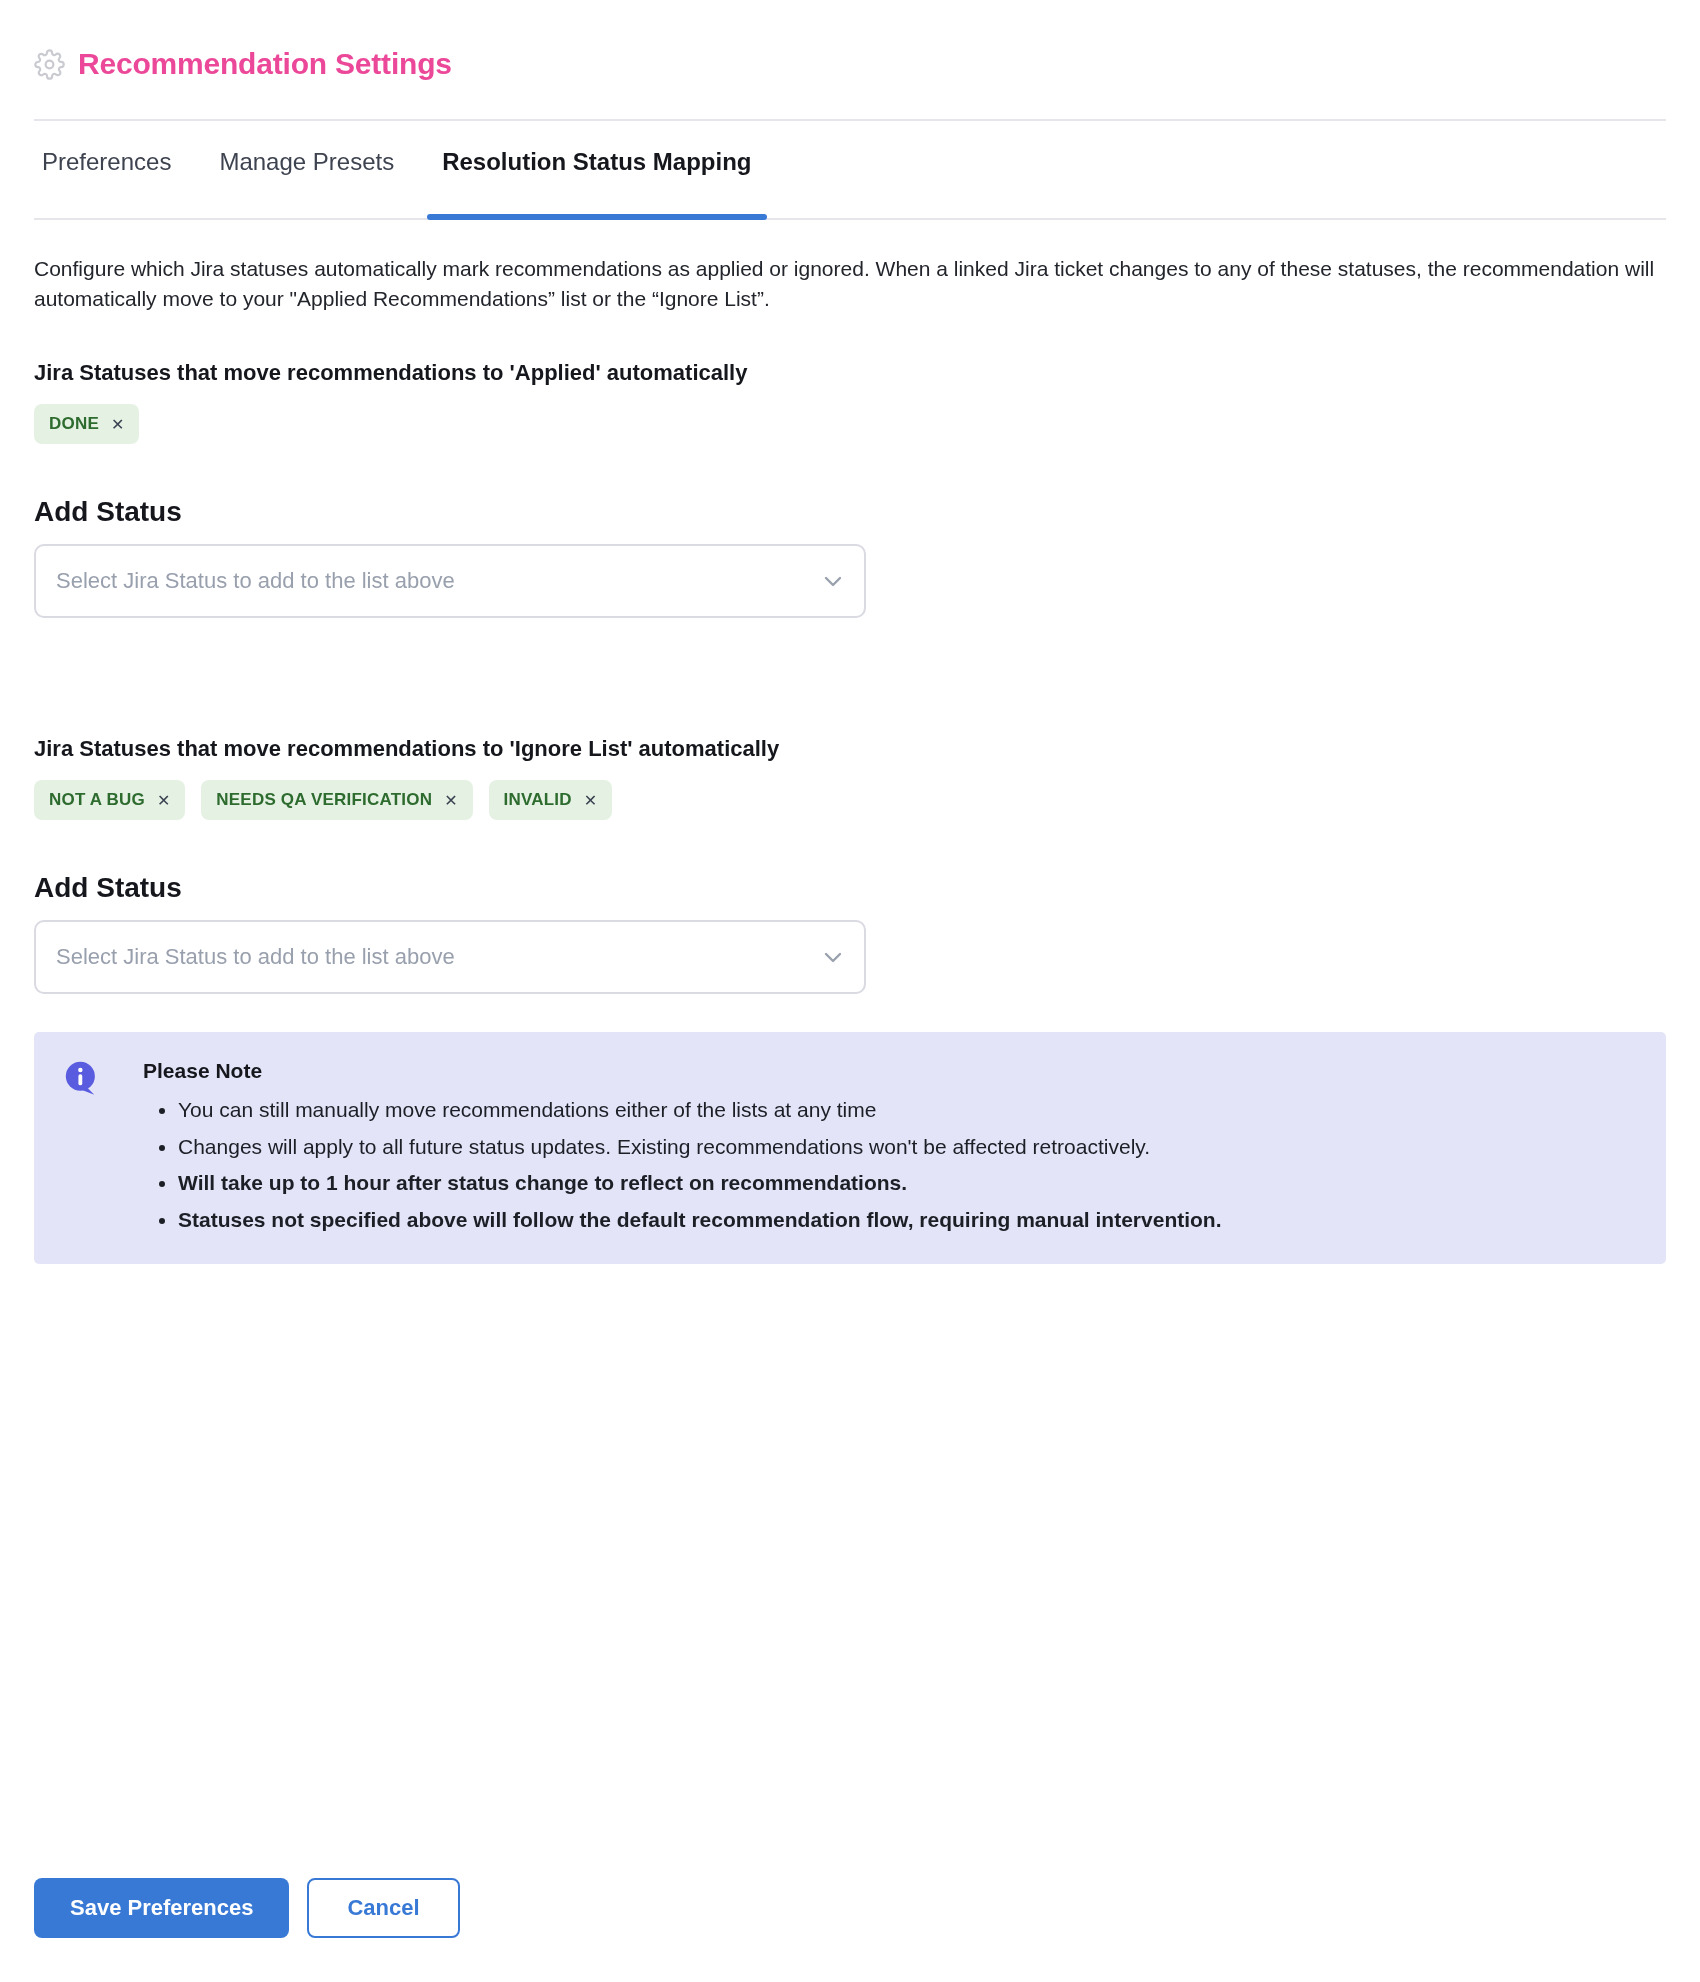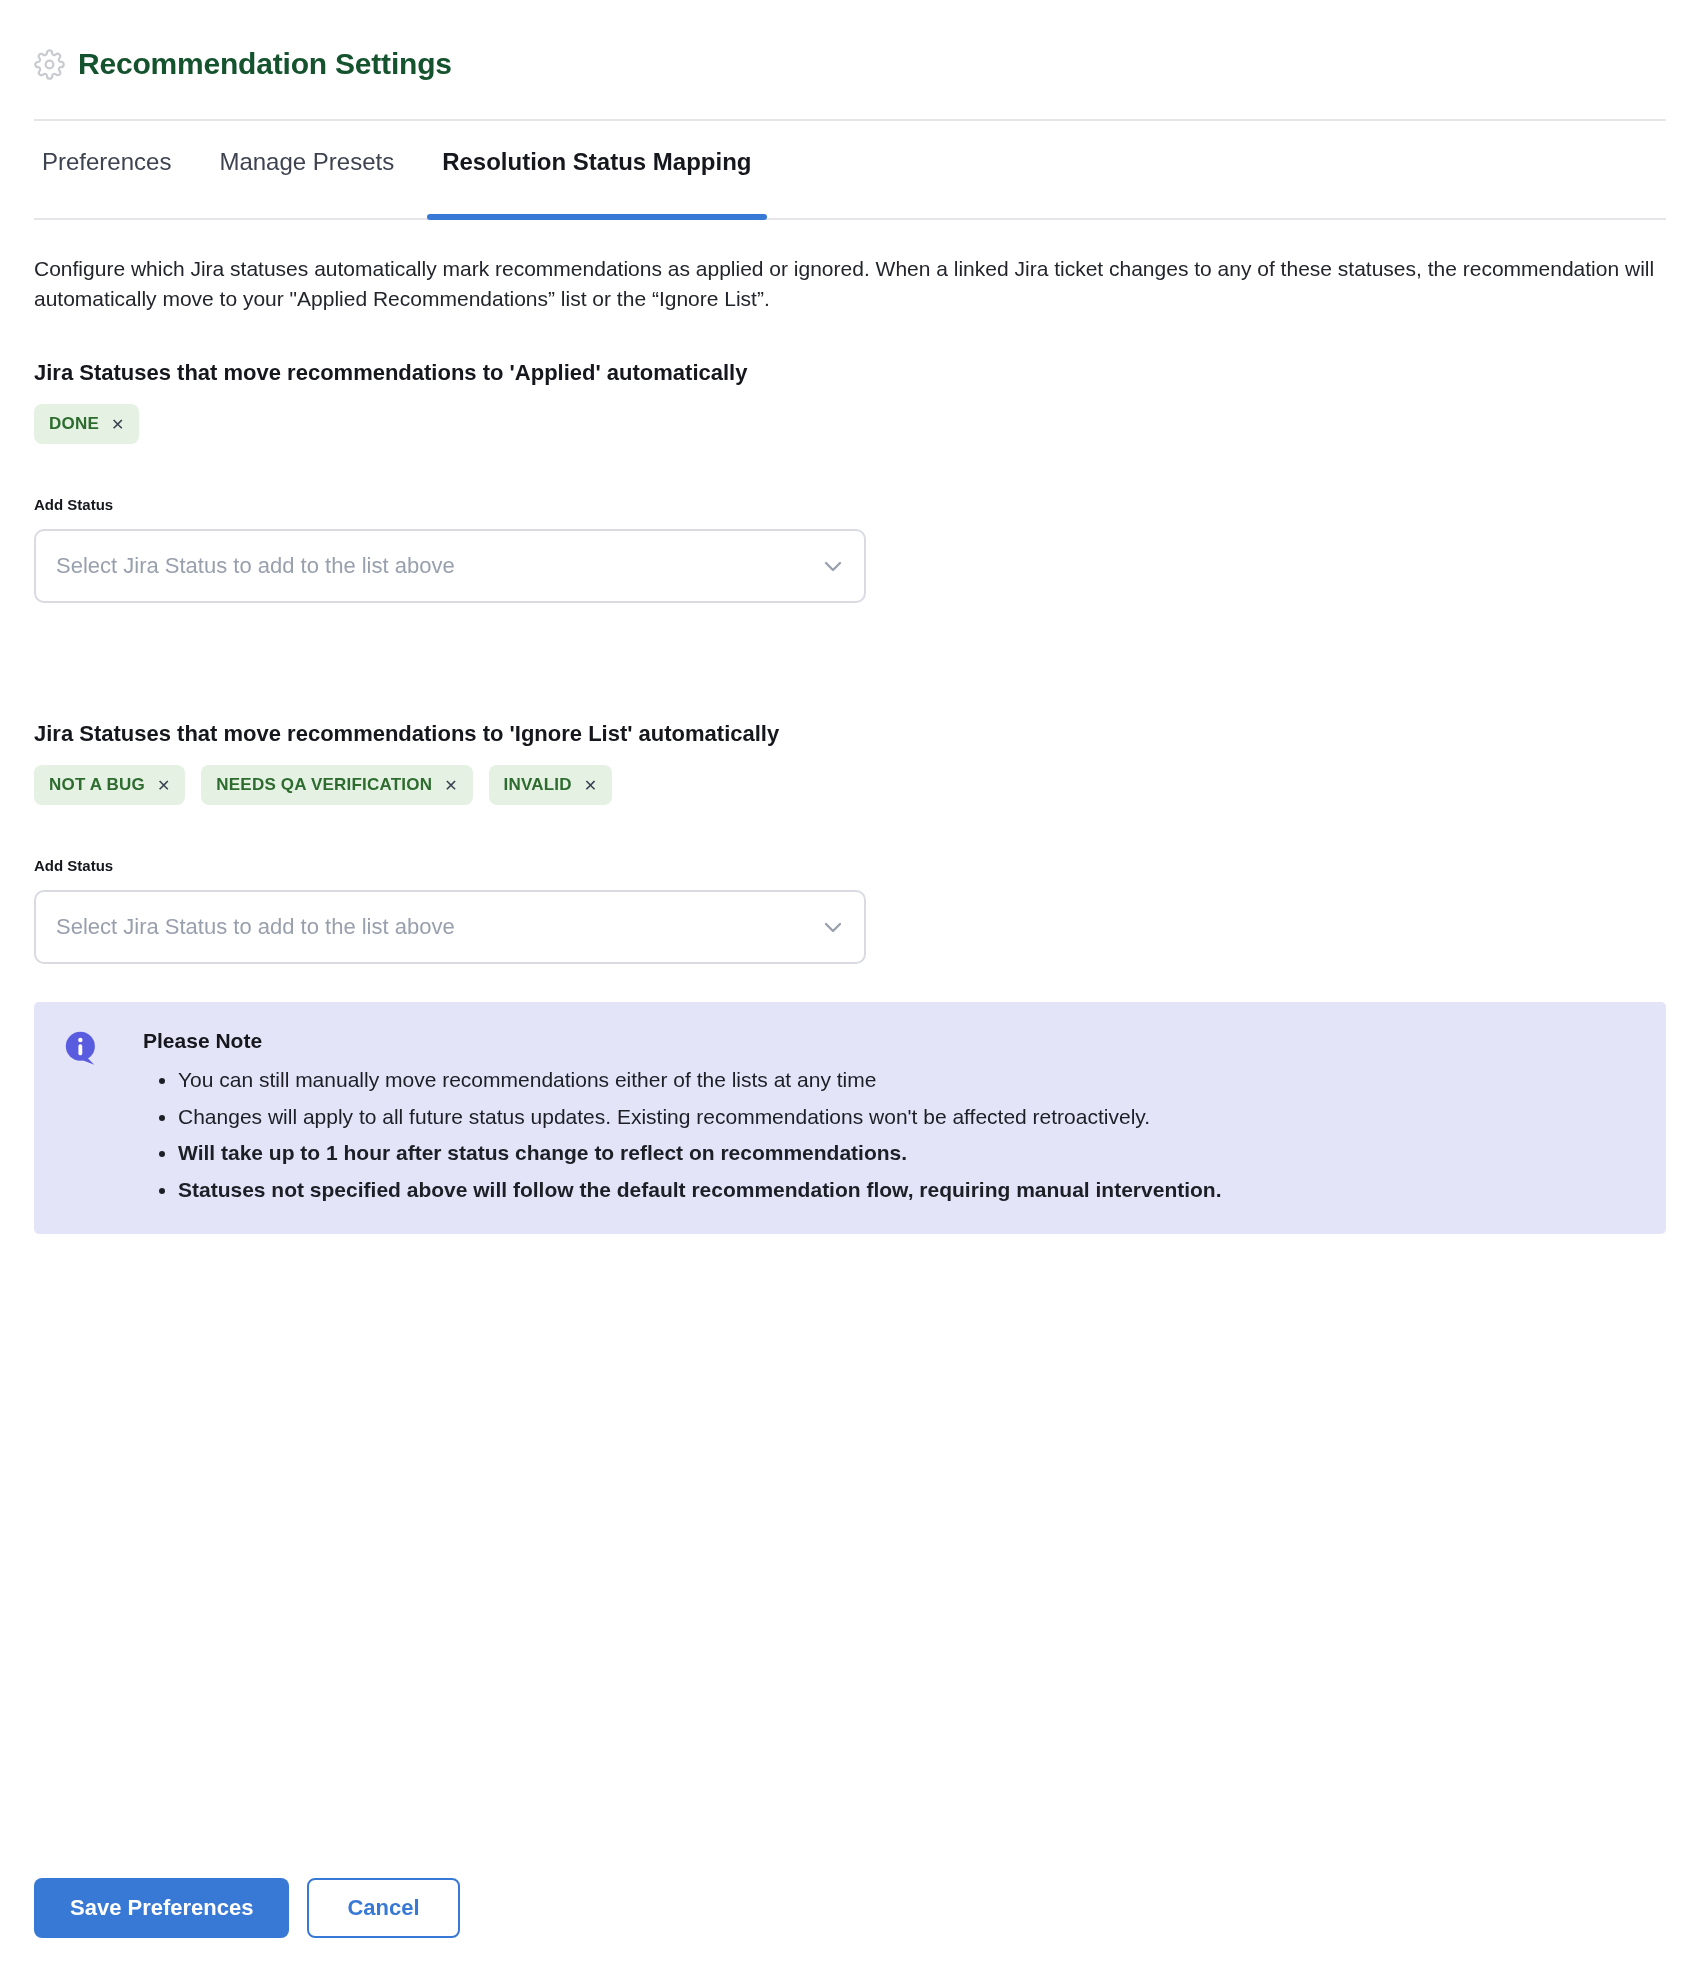--- a/index.html
+++ b/index.html
@@ -9,40 +9,40 @@
     --divider:#e5e5ea;
   }
   *{box-sizing:border-box;}
   html,body{margin:0;padding:0;background:#fff;}
   body{font-family:"Liberation Sans","DejaVu Sans",sans-serif;color:var(--text);}
   .page{width:1700px;height:1982px;position:relative;padding:47px 34px 44px;overflow:hidden;background:#fff;}
 
   
   .header{display:flex;align-items:center;gap:13px;}
   .gear{width:31px;height:31px;flex:0 0 auto;display:block;}
-  .page-title{font-size:30px;font-weight:bold;letter-spacing:-0.2px;color:#14532d;margin:0;}
+  .page-title{font-size:30px;font-weight:bold;letter-spacing:-0.2px;color:#ec4899;margin:0;}
 
   
   .top-divider{border-bottom:2px solid var(--divider);margin-top:38px;}
   .tabs{display:flex;gap:48px;border-bottom:2px solid var(--divider);padding:0 8px;}
   .tab{font-size:24px;color:#3e4350;padding:27px 0 42px;position:relative;cursor:pointer;white-space:nowrap;}
   .tab.active{color:#15171d;font-weight:bold;}
   .tab.active::after{content:"";position:absolute;left:-15px;right:-15px;bottom:-2px;height:6px;background:var(--blue);border-radius:4px;}
 
   
   .description{margin:34px 0 0;font-size:21px;line-height:30px;color:#23252c;max-width:1630px;}
 
   
   .section-heading{margin:46px 0 0;font-size:22px;font-weight:bold;color:#15171d;}
   .section-heading.mt-xl{margin-top:118px;}
   .chips{margin-top:18px;display:flex;gap:16px;}
   .chip{background:#e4f1e3;border-radius:8px;padding:0 15px;height:40px;display:flex;align-items:center;gap:12px;}
   .chip-label{color:#2d6b2e;font-weight:bold;font-size:17px;letter-spacing:0.2px;}
   .chip-x{color:#3a4150;font-size:16px;font-weight:bold;cursor:pointer;line-height:1;padding-top:1px;}
-  .add-label{margin:52px 0 0;font-size:15px;font-weight:bold;color:#15171d;}
+  .add-label{margin:52px 0 0;font-size:28px;font-weight:bold;color:#15171d;}
   .select{margin-top:16px;width:832px;height:74px;border:2px solid #d9dae2;border-radius:10px;display:flex;align-items:center;justify-content:space-between;padding:0 22px 0 20px;cursor:pointer;background:#fff;}
   .select-placeholder{color:var(--muted);font-size:22px;}
   .chev{width:18px;height:11px;display:block;}
 
   
   .note{margin-top:38px;background:#e3e4f8;border-radius:5px;padding:22px 30px 26px;display:flex;gap:44px;}
   .note-icon{width:35px;height:36px;flex:0 0 auto;margin-top:6px;}
   .note-title{font-size:21px;font-weight:bold;color:#15171d;padding-top:5px;}
   .note-list{margin:9px 0 0;padding-left:35px;}
   .note-list li{font-size:21px;line-height:36.5px;color:#1d1f26;}

